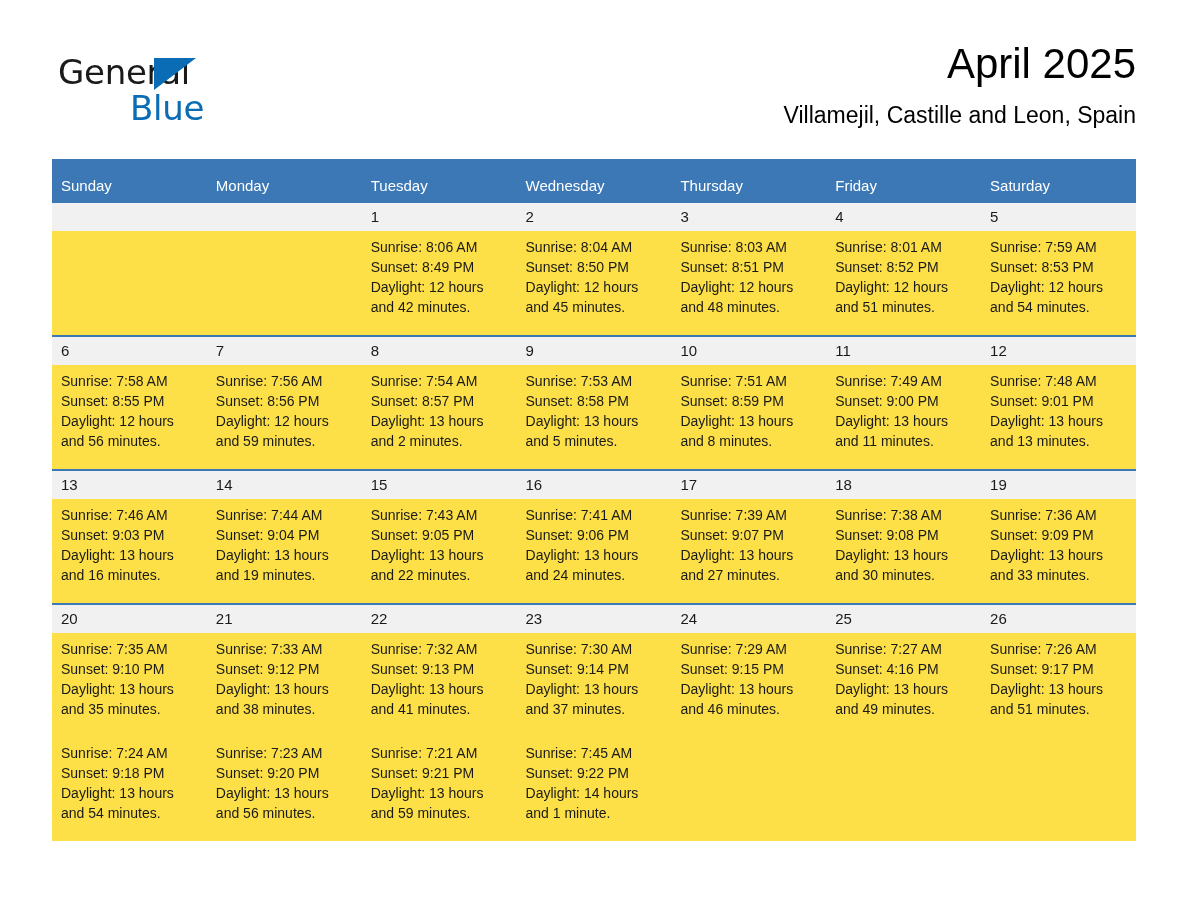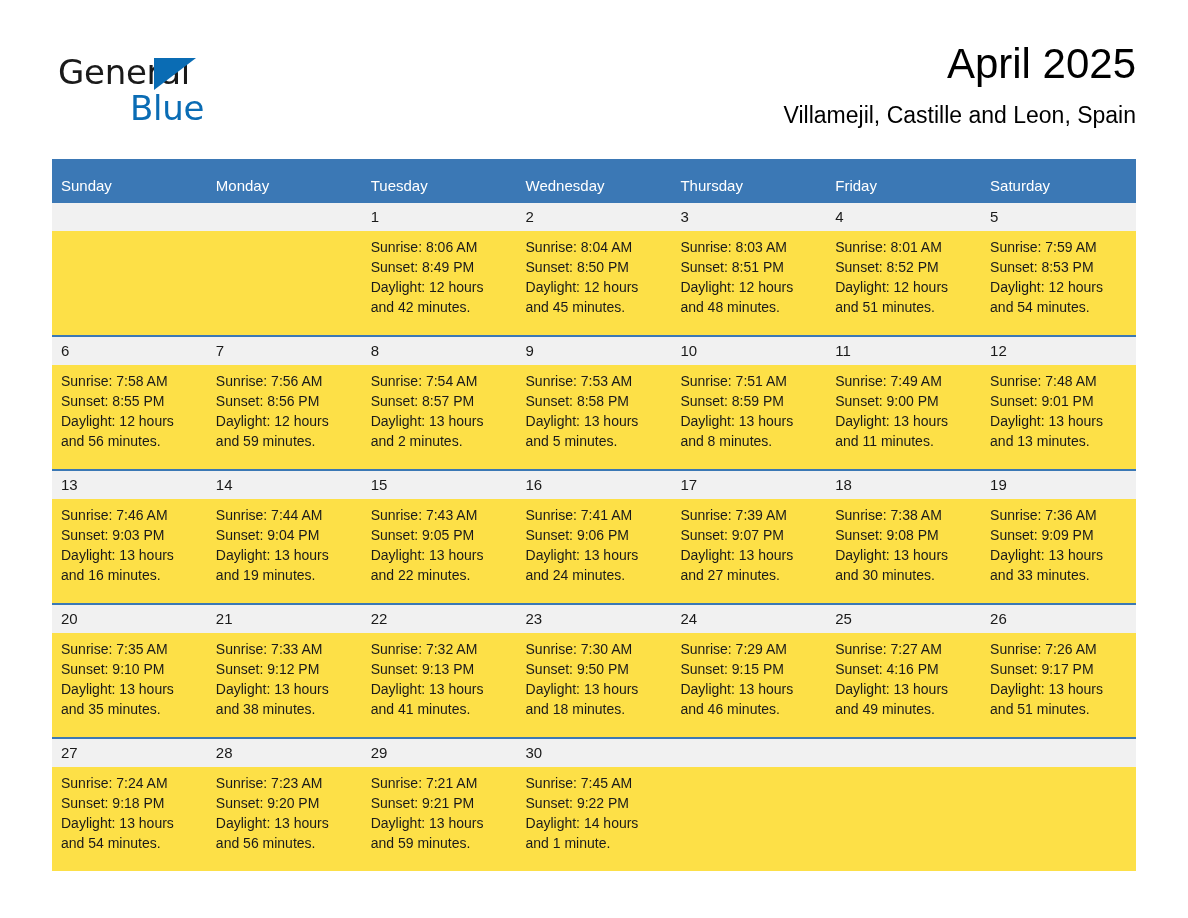--- a/index.html
+++ b/index.html
@@ -353,51 +353,42 @@
               <div class="detail-line">and 38 minutes.</div>
             </td>
             <td>
               <div class="detail-line">Sunrise: 7:32 AM</div>
               <div class="detail-line">Sunset: 9:13 PM</div>
               <div class="detail-line">Daylight: 13 hours</div>
               <div class="detail-line">and 41 minutes.</div>
             </td>
             <td>
               <div class="detail-line">Sunrise: 7:30 AM</div>
-              <div class="detail-line">Sunset: 9:50 PM</div>
-              <div class="detail-line">Daylight: 13 hours</div>
-              <div class="detail-line">and 18 minutes.</div>
+              <div class="detail-line">Sunset: 9:14 PM</div>
+              <div class="detail-line">Daylight: 13 hours</div>
+              <div class="detail-line">and 37 minutes.</div>
             </td>
             <td>
               <div class="detail-line">Sunrise: 7:29 AM</div>
               <div class="detail-line">Sunset: 9:15 PM</div>
               <div class="detail-line">Daylight: 13 hours</div>
               <div class="detail-line">and 46 minutes.</div>
             </td>
             <td>
               <div class="detail-line">Sunrise: 7:27 AM</div>
               <div class="detail-line">Sunset: 4:16 PM</div>
               <div class="detail-line">Daylight: 13 hours</div>
               <div class="detail-line">and 49 minutes.</div>
             </td>
             <td>
               <div class="detail-line">Sunrise: 7:26 AM</div>
               <div class="detail-line">Sunset: 9:17 PM</div>
               <div class="detail-line">Daylight: 13 hours</div>
               <div class="detail-line">and 51 minutes.</div>
             </td>
-          </tr>
-          <tr class="daynum-row">
-            <td>27</td>
-            <td>28</td>
-            <td>29</td>
-            <td>30</td>
-            <td class="empty"></td>
-            <td class="empty"></td>
-            <td class="empty"></td>
           </tr>
           <tr class="detail-row">
             <td>
               <div class="detail-line">Sunrise: 7:24 AM</div>
               <div class="detail-line">Sunset: 9:18 PM</div>
               <div class="detail-line">Daylight: 13 hours</div>
               <div class="detail-line">and 54 minutes.</div>
             </td>
             <td>
               <div class="detail-line">Sunrise: 7:23 AM</div>

